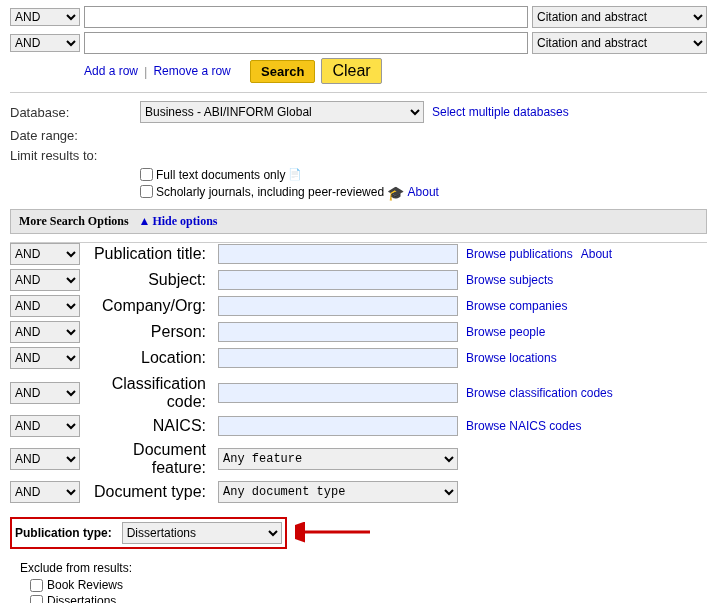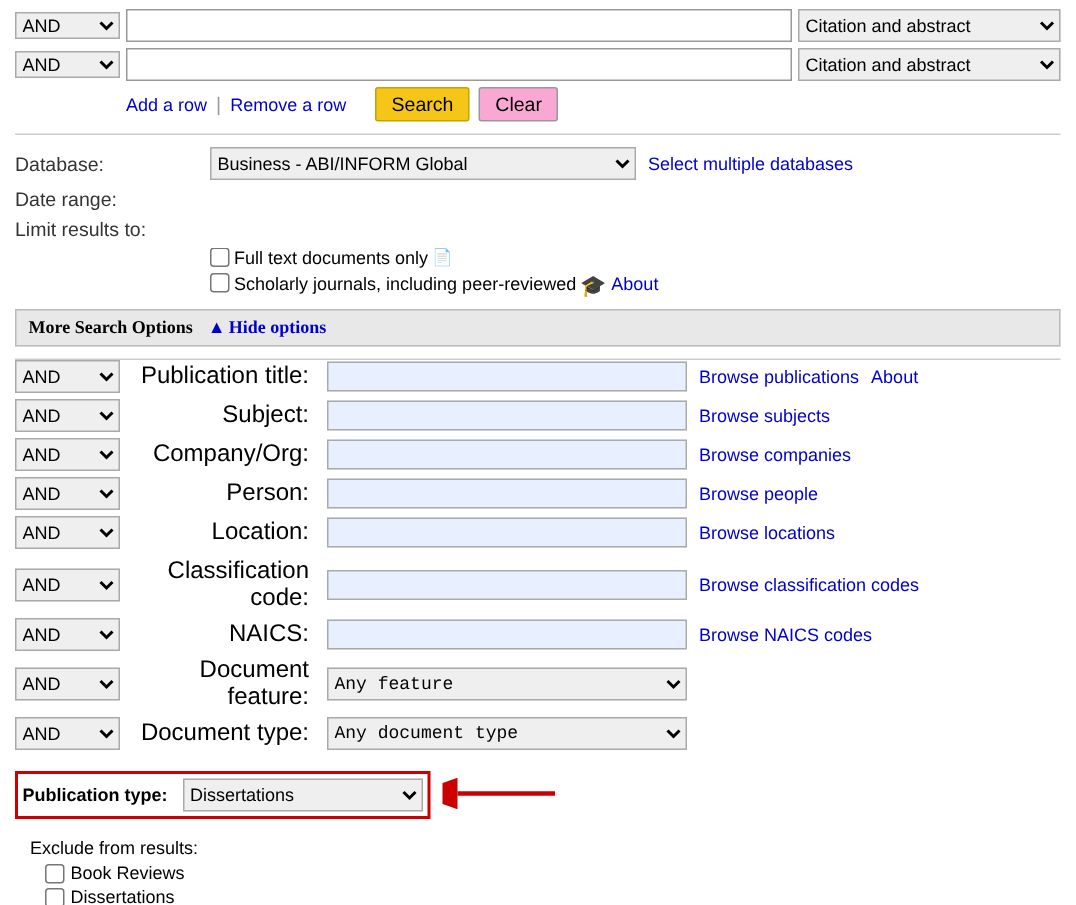--- a/index.html
+++ b/index.html
@@ -58,31 +58,31 @@
     .row-actions .separator {
       color: #999;
     }
 
     .btn-search {
       background: #f5c518;
       border: 1px solid #c8a000;
       padding: 3px 10px;
       cursor: pointer;
       font-size: 13px;
-      font-weight: normal;
+      font-weight: bold;
       color: #000;
       border-radius: 2px;
     }
 
     .btn-clear {
-      background: #f9a8d4;
+      background: #fde047;
       border: 1px solid #999;
       padding: 3px 10px;
       cursor: pointer;
-      font-size: 13px;
+      font-size: 16px;
       color: #000;
       border-radius: 2px;
     }
 
     .options-section {
       border-top: 1px solid #ccc;
       padding-top: 8px;
       margin-bottom: 8px;
     }
 

